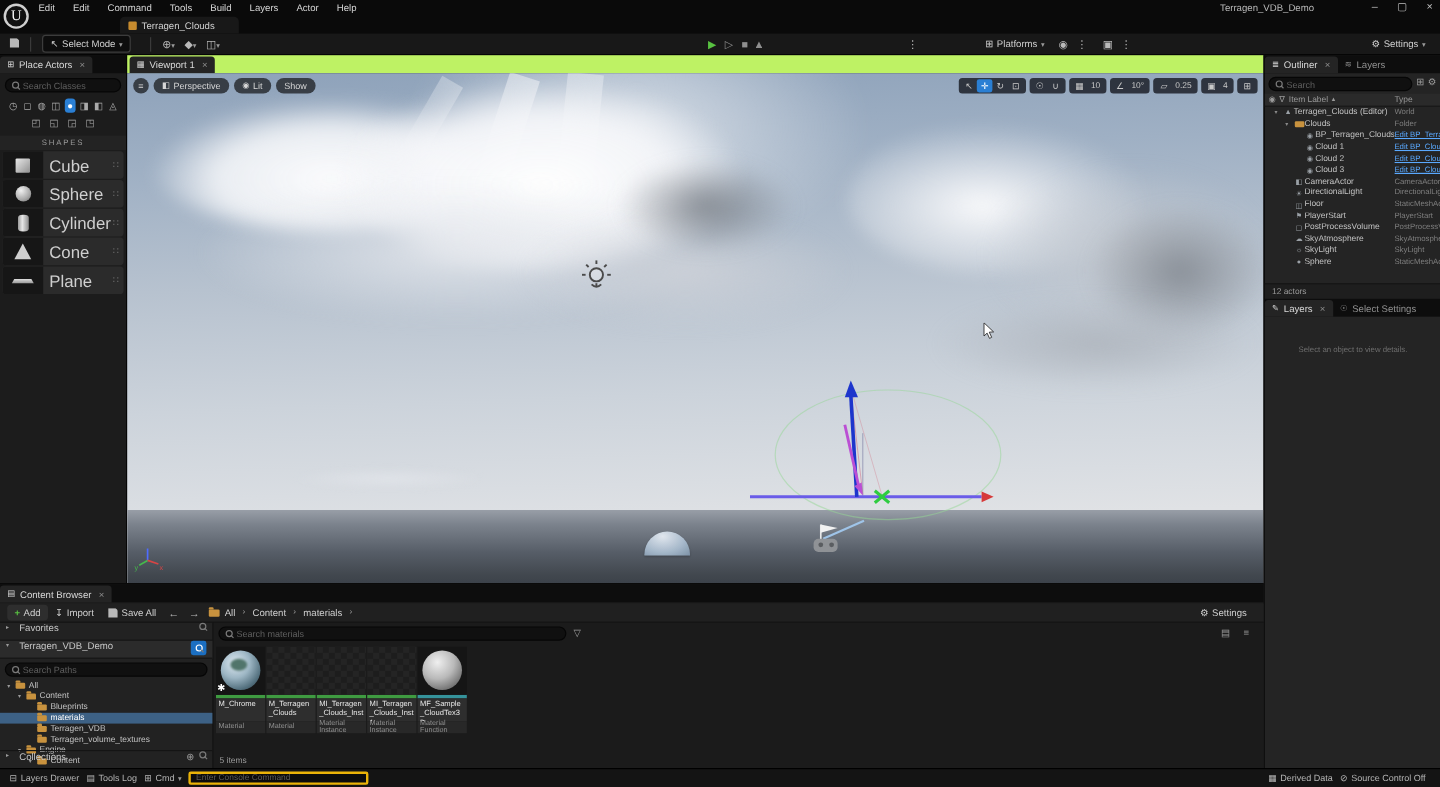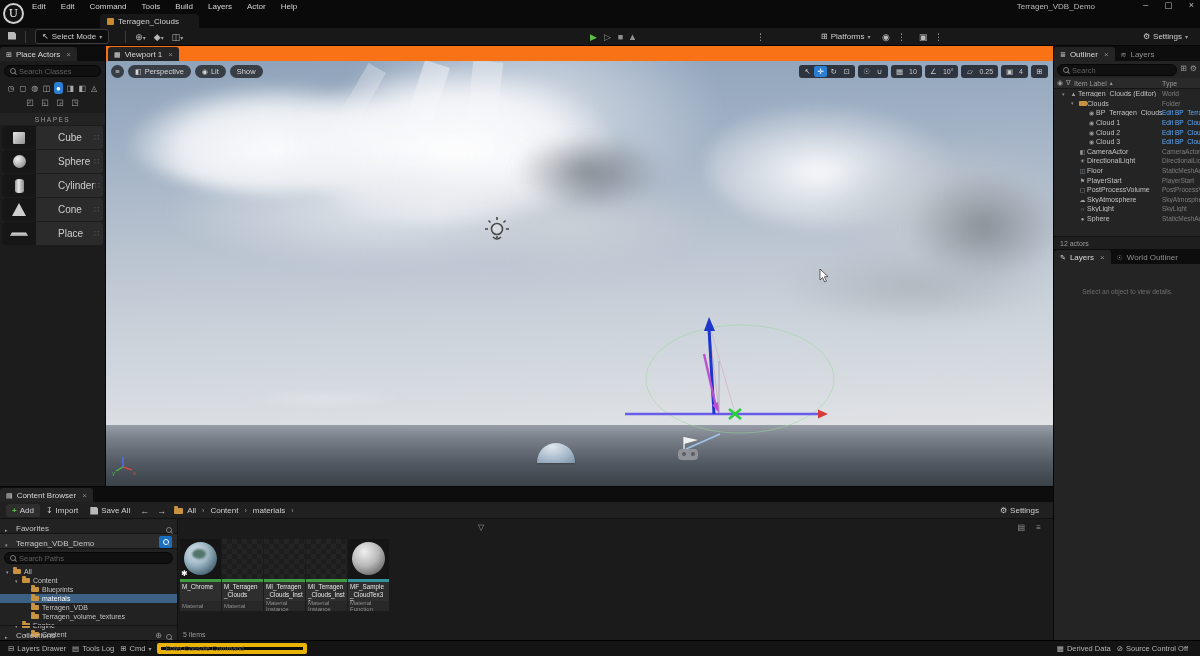--- a/index.html
+++ b/index.html
@@ -45,29 +45,29 @@
   .folder::before{content:'';position:absolute;top:-2px;left:0;width:4px;height:2px;background:#c8923e;border-radius:1px 1px 0 0}
   
   #placeactors{position:absolute;left:0;top:46px;width:106px;height:440px;background:#1c1c1c;border-right:1px solid #060606}
   #pa-search{margin:4px 4px 2px}
   #pa-cats{display:flex;flex-wrap:wrap;justify-content:center;gap:2px;padding:3px 6px;font-size:8px;color:#a9a9a9}
   .cat{width:13px;height:12px;display:flex;align-items:center;justify-content:center;border-radius:3px}
   .cat.sel{background:#2a7fd4;color:#fff}
   #pa-section{height:12px;background:#232323;display:flex;align-items:center;justify-content:center;font-size:6.5px;letter-spacing:1.5px;color:#9a9a9a;margin-top:2px}
   .shapeitem{height:23px;background:#2b2b2b;border-radius:3px;margin:1px 2px;display:flex;align-items:center;overflow:hidden}
   .shapethumb{width:34px;height:23px;background:#161616;display:flex;align-items:center;justify-content:center;flex:none}
-  .shapelabel{font-size:10px;color:#cfcfcf;flex:1;padding-left:22px}
+  .shapelabel{font-size:14px;color:#cfcfcf;flex:1;padding-left:5px}
   .grab{font-size:8px;color:#6f6f6f;margin-right:4px}
   .sh-cube{width:12px;height:12px;background:linear-gradient(135deg,#e8e8e8 0%,#bdbdbd 50%,#8f8f8f 100%);transform:rotate(0deg);border-radius:1px}
   .sh-sphere{width:13px;height:13px;border-radius:50%;background:radial-gradient(circle at 35% 30%,#f0f0f0,#a8a8a8 60%,#6a6a6a)}
   .sh-cylinder{width:9px;height:14px;border-radius:4px/2.5px;background:linear-gradient(90deg,#9a9a9a,#e6e6e6 40%,#8c8c8c)}
   .sh-cone{width:0;height:0;border-left:7px solid transparent;border-right:7px solid transparent;border-bottom:13px solid #cfcfcf}
   .sh-plane{width:16px;height:6px;background:linear-gradient(180deg,#e2e2e2,#9e9e9e);transform:perspective(20px) rotateX(55deg)}
   
-  #vp-tabs{position:absolute;left:106px;top:46px;width:947px;height:15px;background:#f97316}
+  #vp-tabs{position:absolute;left:106px;top:46px;width:947px;height:15px;background:#bef264}
   #viewport{position:absolute;left:106px;top:61px;width:947px;height:425px;overflow:hidden;background:linear-gradient(178deg,#8ea2ba 0%,#9fb0c4 18%,#b7c2cf 40%,#ccd3db 62%,#d9dde2 78%,#e0e2e5 86%)}
   .cl{position:absolute;border-radius:50%;filter:blur(7px)}
   #ground{position:absolute;left:0;top:364px;width:947px;height:61px;background:linear-gradient(180deg,#989ea7 0%,#7b828c 20%,#565d67 58%,#42484f 88%,#3c424a 100%)}
   .vpill{display:flex;align-items:center;gap:3px;height:13px;padding:0 7px;background:rgba(34,36,40,.8);border-radius:7px;font-size:7.5px;color:#d6d6d6}
   #vp-topleft{position:absolute;left:5px;top:4px;display:flex;gap:4px;align-items:center}
   #vp-topright{position:absolute;right:5px;top:4px;display:flex;gap:3px;align-items:center;font-size:7px;color:#c9c9c9}
   .vgroup{display:flex;align-items:center;background:rgba(28,32,40,.85);border-radius:3px;height:13px;padding:0 2px}
   .vico{width:13px;height:11px;display:flex;align-items:center;justify-content:center;font-size:7.5px}
   .vico.on{background:#2a7fd4;border-radius:2px;color:#fff}
   .vnum{padding:0 3px}
@@ -84,21 +84,21 @@
   .link-blue .ol-type{color:#5aa9ff;text-decoration:underline}
   .ic-folder{width:8px;height:5px;background:#c8923e;border-radius:1px}
   #ol-status{position:absolute;left:0;top:190px;width:147px;height:13px;background:#1e1e1e;border-top:1px solid #141414;display:flex;align-items:center;padding-left:6px;font-size:7px;color:#9a9a9a}
   #details-tabs{position:absolute;left:0;top:203px;width:147px}
   #details-body{position:absolute;left:0;top:218px;width:147px;bottom:0;background:#242424;text-align:center}
   #details-empty{margin-top:24px;font-size:6.5px;color:#6e6e6e}
   
   #cb{position:absolute;left:0;top:486px;width:1053px;height:154px;background:#1f1f1f;border-top:1px solid #060606}
   #cb-toolbar{position:absolute;left:0;top:16px;width:1053px;height:16px;display:flex;align-items:center;font-size:8px;color:#cfcfcf;background:#202020;border-bottom:1px solid #121212}
   #cb-left{position:absolute;left:0;top:32px;width:178px;bottom:0;background:#222;border-right:1px solid #101010}
-  .cb-hdr{height:15px;display:flex;align-items:flex-end;font-size:8px;color:#c6c6c6;padding:0 5px;gap:4px;border-bottom:1px solid #141414}
+  .cb-hdr{height:15px;display:flex;align-items:flex-start;font-size:8px;color:#c6c6c6;padding:0 5px;gap:4px;border-bottom:1px solid #141414}
   .tree-row{height:9px;display:flex;align-items:center;font-size:7px;color:#c2c2c2;white-space:nowrap}
   .tree-row.sel-row{background:#3d6185;color:#fff}
   .exp{width:7px;font-size:5px;color:#9a9a9a;flex:none}
   #cb-right{position:absolute;left:178px;top:32px;right:0;bottom:0;background:#1b1b1b}
   #cb-search{position:absolute;left:4px;top:3px;width:290px}
   #assets{position:absolute;left:2px;top:20px;display:flex;gap:1px}
   .tile{width:41px}
   .thumb{width:41px;height:40px;position:relative;background:#151515}
   .thumb.checker{background:conic-gradient(#1d1d1d 25%,#242424 0 50%,#1d1d1d 0 75%,#242424 0);background-size:10px 10px}
   .thumb.earth::after,.thumb.graysphere::after{content:'';position:absolute;left:4px;top:3px;width:33px;height:33px;border-radius:50%}
@@ -106,21 +106,21 @@
   .thumb.earth::before{content:'';position:absolute;left:12px;top:10px;width:14px;height:10px;border-radius:50%;background:#51756b;filter:blur(1px);z-index:1}
   .thumb.graysphere::after{background:radial-gradient(circle at 38% 30%,#efefef,#b9b9b9 45%,#6d6d6d 80%,#3c3c3c)}
   .dirty{position:absolute;left:1px;bottom:1px;color:#fff;font-size:8px;z-index:2}
   .bar{height:3px;width:41px}
   .tname{background:#2e2e2e;height:19px;padding:1px 2px;font-size:6.3px;color:#e8e8e8;line-height:1.25;overflow:hidden;word-break:break-all}
   .ttype{background:#282828;height:10px;padding:0 2px;font-size:6px;color:#8f8f8f;display:flex;align-items:center}
   #cb-count{position:absolute;left:5px;bottom:2px;font-size:7px;color:#9a9a9a}
   
   #statusbar{position:absolute;left:0;top:640px;width:1200px;height:16px;background:#141414;border-top:1px solid #000;display:flex;align-items:center;font-size:7.5px;color:#b5b5b5;gap:6px;padding:0 8px}
   .sb-item{display:flex;align-items:center;gap:3px}
-  #console{background:#0c0c0c;border:4px solid #eab308;border-radius:2px;height:11px;width:150px;display:flex;align-items:center;padding:0 4px}
+  #console{background:#0c0c0c;border:2px solid #eab308;border-radius:2px;height:11px;width:150px;display:flex;align-items:center;padding:0 4px}
   #console input{background:transparent;border:0;outline:0;font-size:7px;color:#bbb;width:100%}
   #console input::placeholder{color:#585858}
 </style>
 </head>
 <body>
 
 <div id="app">
 
   <div id="logo">U</div>
   <div id="titlebar">
@@ -247,21 +247,21 @@
           <span class="shapethumb">
             <span class="sh-cone"></span>
           </span>
           <span class="shapelabel">Cone</span>
           <span class="grab">∷</span>
         </div>
         <div class="shapeitem">
           <span class="shapethumb">
             <span class="sh-plane"></span>
           </span>
-          <span class="shapelabel">Place</span>
+          <span class="shapelabel">Plane</span>
           <span class="grab">∷</span>
         </div>
       </div>
   </div>
 
   <div id="vp-tabs" class="tabwell">
     <div class="ptab active" style="margin-left:2px">
       <span class="gl" style="font-size:7px">▦</span>
       <span>Viewport 1</span>
       <span class="closex">×</span>
@@ -552,21 +552,21 @@
       </div>
     <div id="ol-status">12 actors</div>
     <div id="details-tabs" class="tabwell">
       <div class="ptab active">
         <span class="gl" style="font-size:7px">✎</span>
         <span>Layers</span>
         <span class="closex">×</span>
       </div>
       <div class="ptab">
         <span class="gl" style="font-size:7px">☉</span>
-        <span>World Outliner</span>
+        <span>Select Settings</span>
       </div>
     </div>
     <div id="details-body">
       <div id="details-empty">Select an object to view details.</div>
     </div>
   </div>
 
   <div id="cb">
     <div class="tabwell">
       <div class="ptab active">
@@ -686,20 +686,24 @@
       <div class="cb-hdr" style="position:absolute;bottom:0;width:100%;border-top:1px solid #141414;border-bottom:0">
         <span class="exp">▸</span>
         <span>Collections</span>
         <span class="grow"></span>
         <span style="font-size:8px;color:#9a9a9a">⊕</span>
         <span class="mag"></span>
       </div>
     </div>
 
     <div id="cb-right">
+      <div class="search" id="cb-search">
+        <span class="mag"></span>
+        <input placeholder="Search materials" style="">
+      </div>
       <span class="abs" style="left:300px;top:4px;font-size:8px;color:#9a9a9a">▽</span>
       <span class="abs" style="right:28px;top:4px;font-size:8px;color:#9a9a9a">▤</span>
       <span class="abs" style="right:12px;top:4px;font-size:8px;color:#9a9a9a">≡</span>
       <div id="assets">
 
       <div class="tile">
             <div class="thumb earth">
               <span class="dirty">✱</span>
             </div>
             <div class="bar" style="background: rgb(63, 155, 65);"></div>

